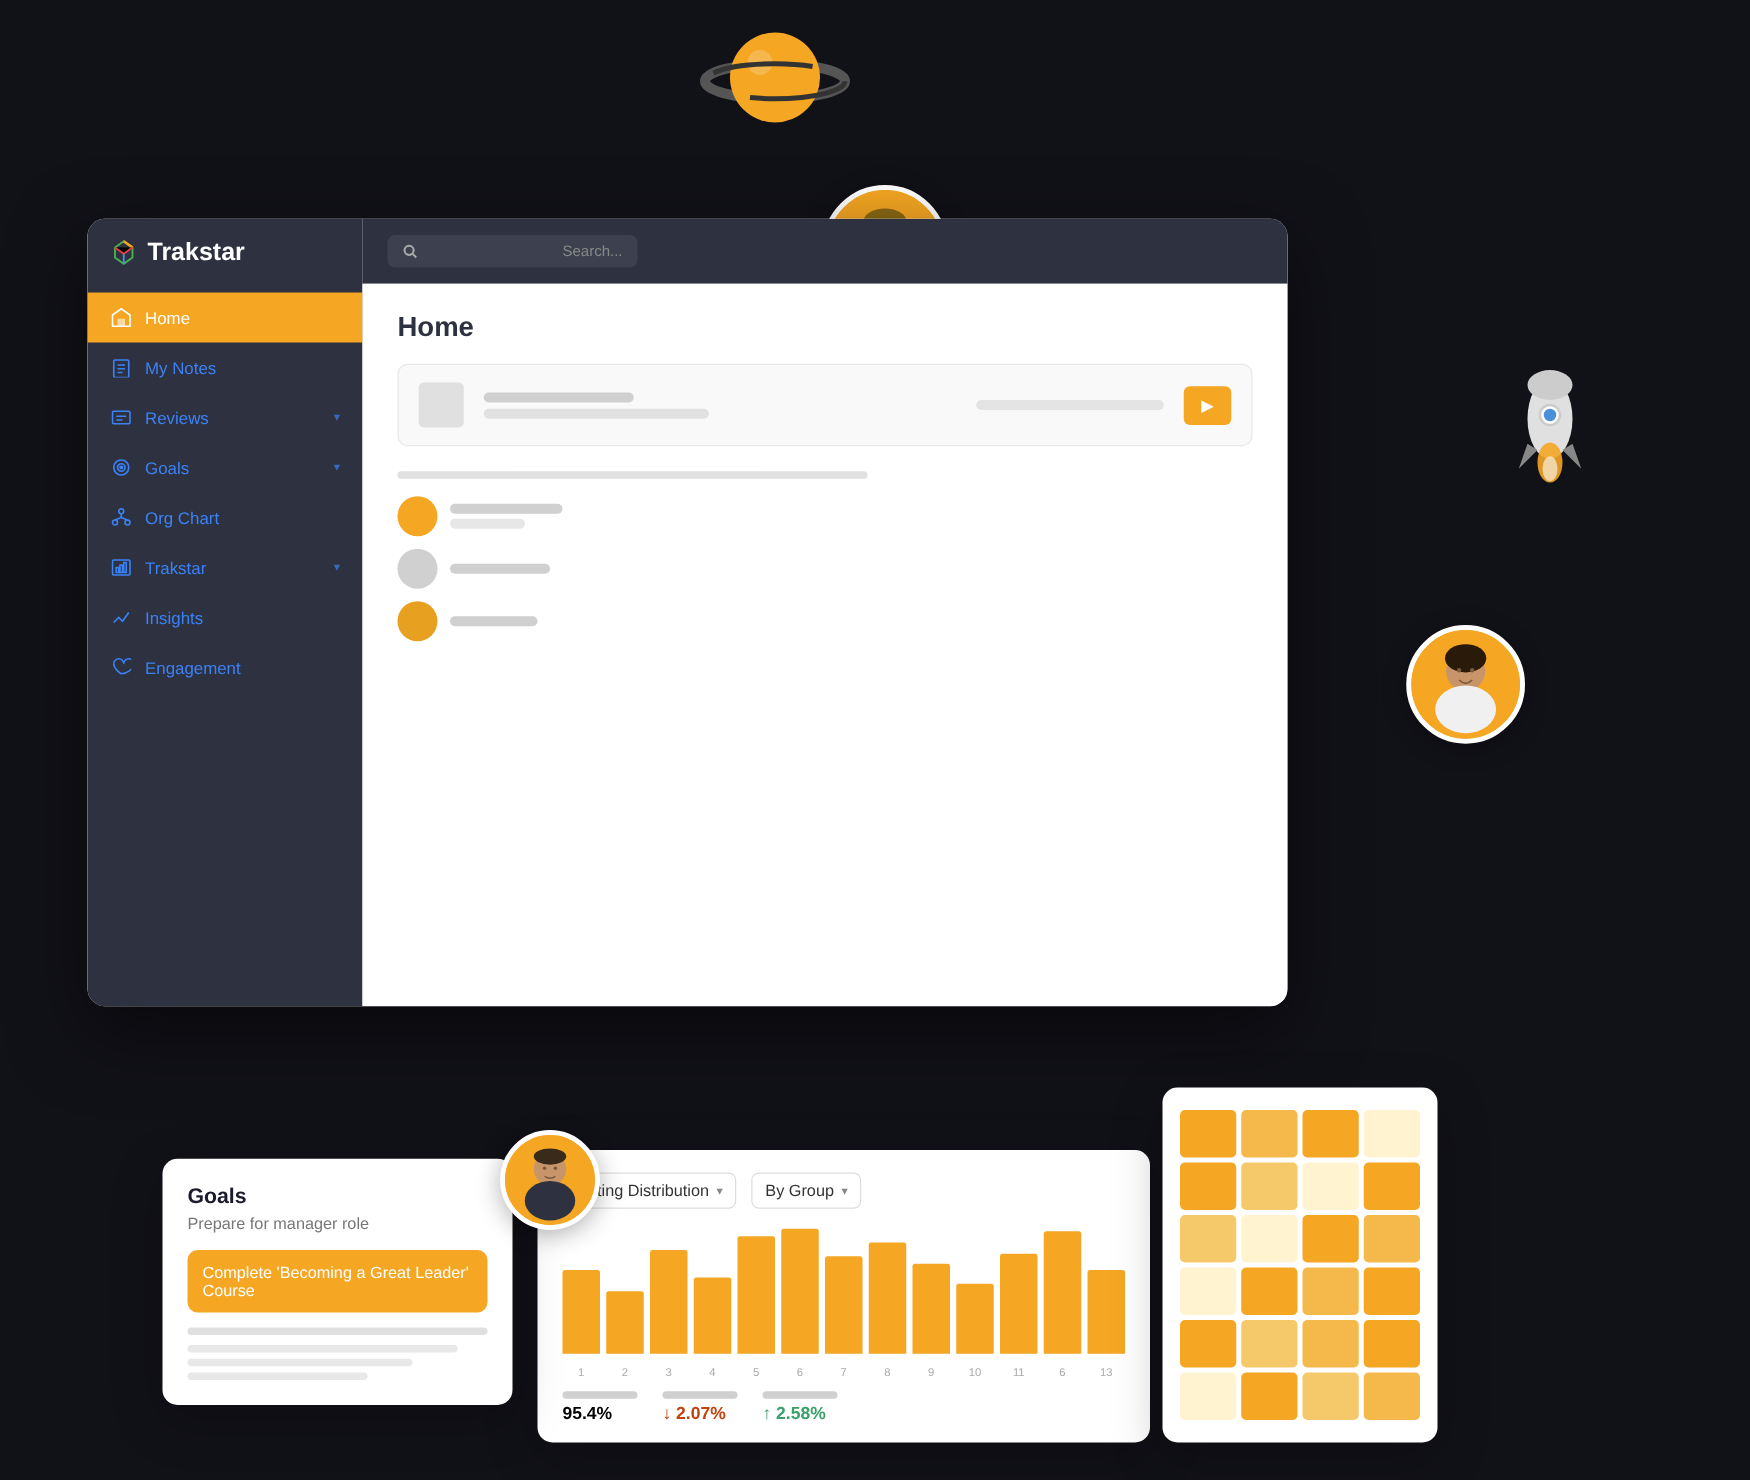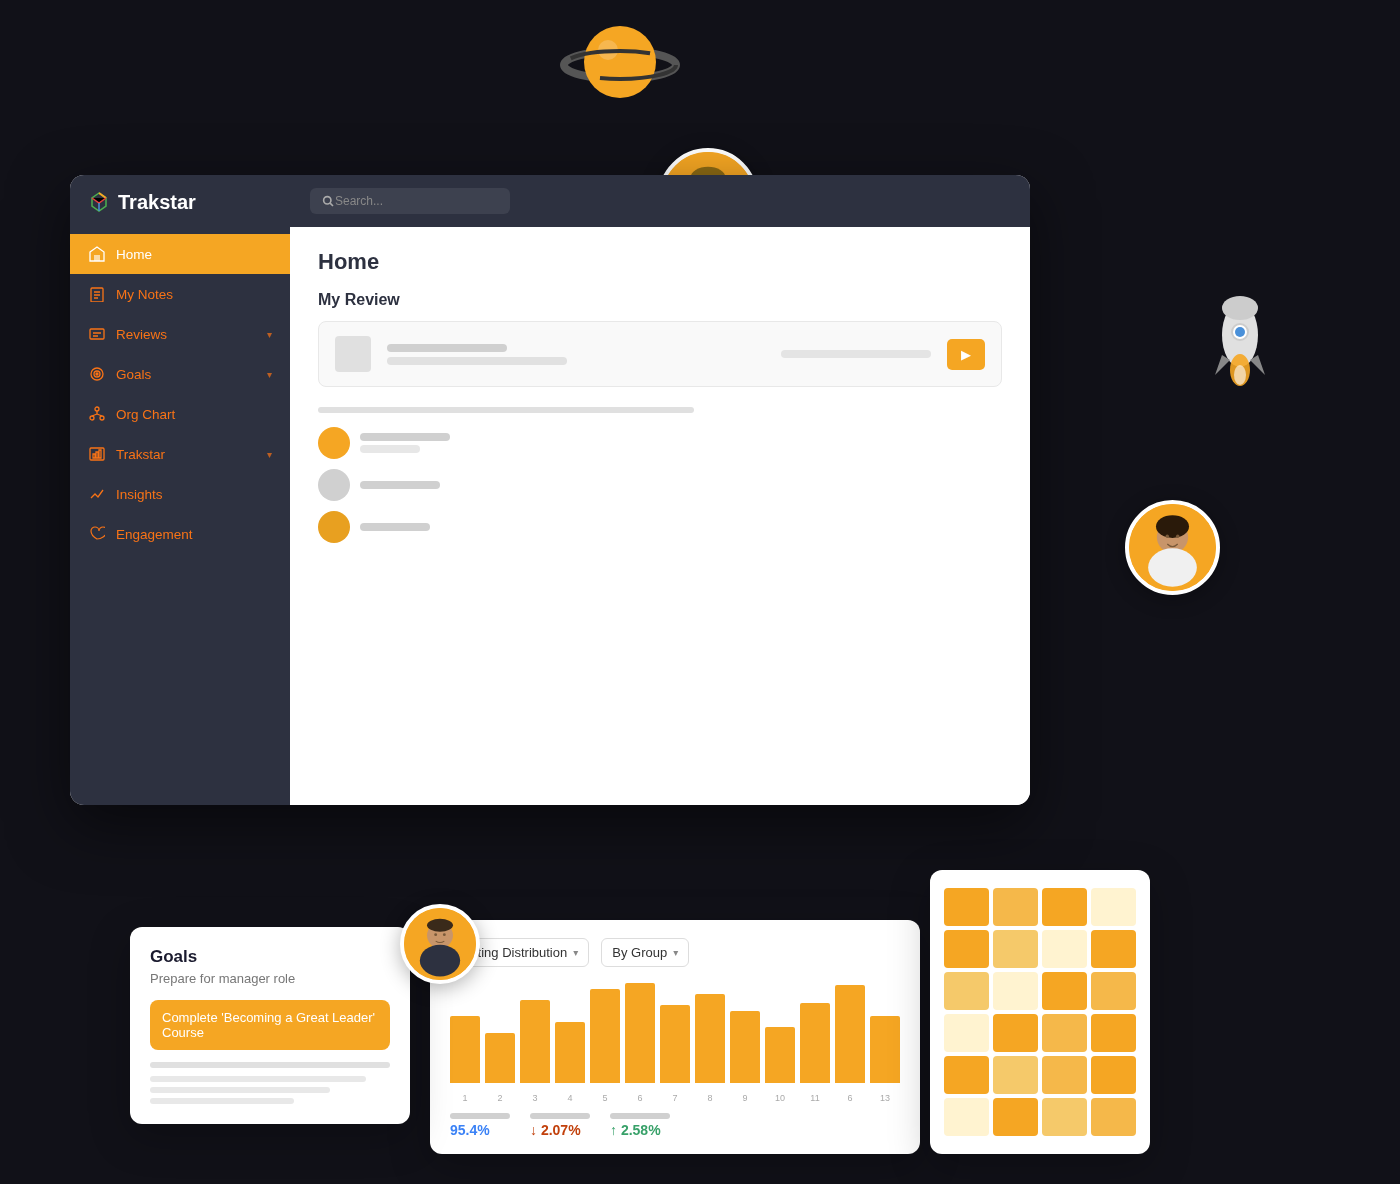--- a/index.html
+++ b/index.html
@@ -64,21 +64,21 @@
       flex-direction: column;
       flex: 1;
       padding-top: 4px;
     }
 
     .nav-item {
       display: flex;
       align-items: center;
       gap: 10px;
       padding: 11px 18px;
-      color: #f97316;
+      color: #3b82f6;
       font-size: 13.5px;
       cursor: pointer;
       position: relative;
     }
 
     .nav-item.active {
       background: #f5a623;
       color: #fff;
     }
 
@@ -106,27 +106,28 @@
       height: 52px;
       background: #2d3140;
       display: flex;
       align-items: center;
       padding: 0 20px;
     }
 
     .search-box {
       display: flex;
       align-items: center;
-      gap: 0;
+      gap: 18px;
       background: rgba(255,255,255,0.08);
       border-radius: 6px;
       padding: 6px 12px;
       color: #888;
       font-size: 13px;
       width: 200px;
+      justify-content: space-between;
     }
 
     
     .main-content {
       position: absolute;
       left: 220px;
       top: 52px;
       right: 0;
       bottom: 0;
       background: #fff;
@@ -354,21 +355,21 @@
     .stat-label-bar {
       height: 6px;
       width: 60px;
       background: #d0d0d0;
       border-radius: 3px;
     }
 
     .stat-value {
       font-size: 14px;
       font-weight: 700;
-      color: #3b82f6;
+      color: #000000;
     }
 
     .stat-value.red { color: #c2410c; }
     .stat-value.green { color: #38a169; }
 
     
     .bygroup-card {
       position: absolute;
       bottom: 30px;
       left: 930px;
@@ -639,21 +640,20 @@
         </svg>
       <span style="color:#888;font-size:12px;">Search...</span>
     </div>
   </div>
 
   <div class="main-content">
     <div class="page-header">Home</div>
 
     <div class="content-area">
 
-      <div class="section-title">My Review</div>
       <div class="review-card">
         <div class="review-icon-placeholder"></div>
         <div class="review-text-group">
           <div class="text-bar" style="width:120px"></div>
           <div class="text-bar" style="width:180px; opacity:0.6"></div>
         </div>
         <div class="text-bar" style="width:150px; opacity:0.5"></div>
         <button class="review-btn">
           <span>▶</span>
         </button>

